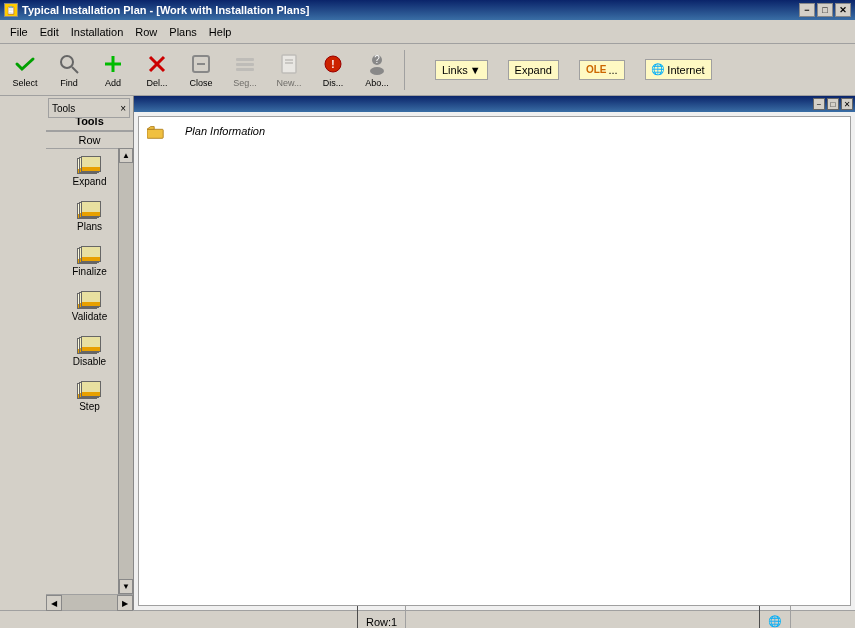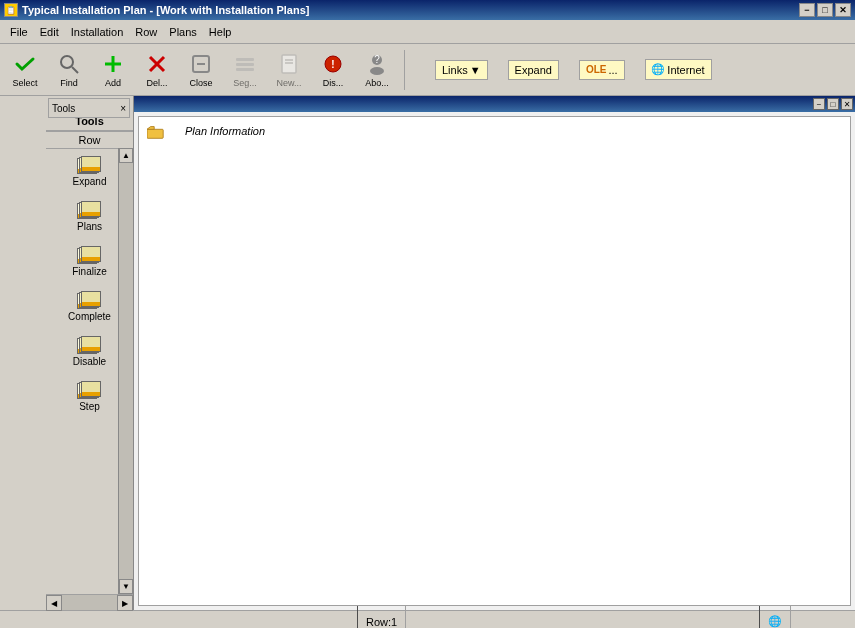--- a/index.html
+++ b/index.html
@@ -533,21 +533,21 @@
         <span>Finalize</span>
       </div>
 
 
       <div class="left-item">
         <div class="stack-icon">
           <div class="page"></div>
             <div class="page"></div>
             <div class="page"></div>
         </div>
-        <span>Complete</span>
+        <span>Validate</span>
       </div>
 
 
       <div class="left-item">
         <div class="stack-icon">
           <div class="page"></div>
             <div class="page"></div>
             <div class="page"></div>
         </div>
         <span>Disable</span>

